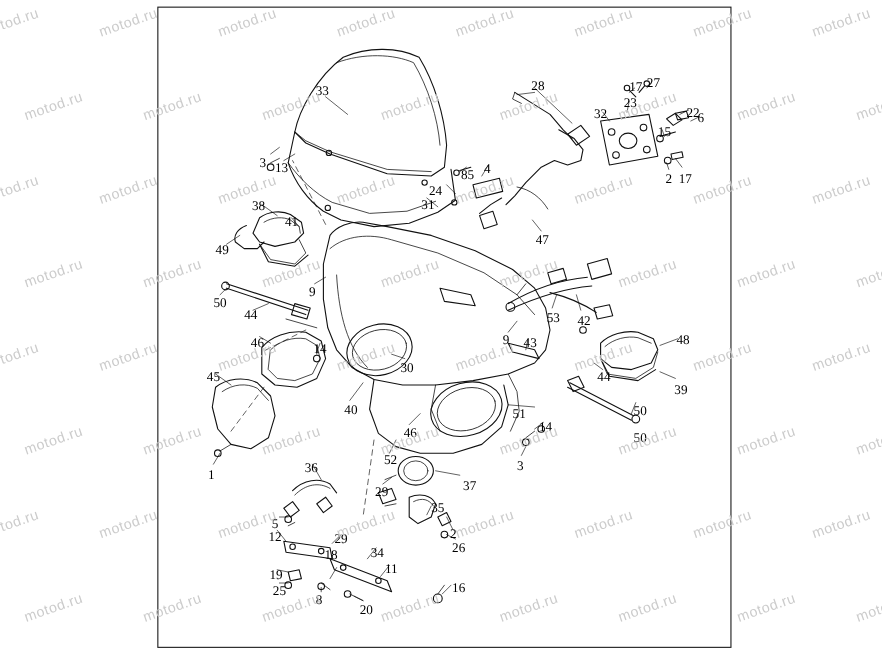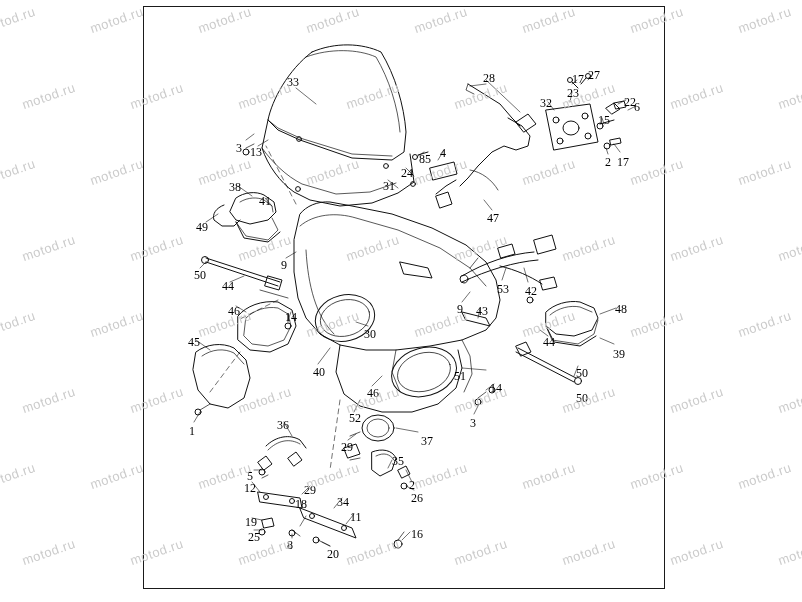--- a/index.html
+++ b/index.html
@@ -372,42 +372,42 @@
       <div class="lbl" style="left: 567px; top: 87px;">23</div>
       <div class="lbl" style="left: 624px; top: 96px;">22</div>
       <div class="lbl" style="left: 634px; top: 101px;">6</div>
       <div class="lbl" style="left: 598px; top: 114px;">15</div>
       <div class="lbl" style="left: 236px; top: 142px;">3</div>
       <div class="lbl" style="left: 250px; top: 146px;">13</div>
       <div class="lbl" style="left: 419px; top: 153px;">85</div>
       <div class="lbl" style="left: 440px; top: 147px;">4</div>
       <div class="lbl" style="left: 605px; top: 156px;">2</div>
       <div class="lbl" style="left: 617px; top: 156px;">17</div>
-      <div class="lbl" style="left: 401px; top: 167px; text-align: center;">24</div>
+      <div class="lbl" style="left: 390px; top: 167px; text-align: center;">24</div>
       <div class="lbl" style="left: 383px; top: 180px;">31</div>
       <div class="lbl" style="left: 229px; top: 181px;">38</div>
       <div class="lbl" style="left: 259px; top: 195px;">41</div>
       <div class="lbl" style="left: 487px; top: 212px;">47</div>
       <div class="lbl" style="left: 196px; top: 221px;">49</div>
       <div class="lbl" style="left: 281px; top: 259px;">9</div>
       <div class="lbl" style="left: 194px; top: 269px;">50</div>
       <div class="lbl" style="left: 222px; top: 280px;">44</div>
       <div class="lbl" style="left: 497px; top: 283px;">53</div>
       <div class="lbl" style="left: 525px; top: 285px;">42</div>
       <div class="lbl" style="left: 228px; top: 305px;">46</div>
       <div class="lbl" style="left: 285px; top: 311px;">14</div>
       <div class="lbl" style="left: 457px; top: 303px;">9</div>
       <div class="lbl" style="left: 476px; top: 305px;">43</div>
       <div class="lbl" style="left: 615px; top: 303px;">48</div>
       <div class="lbl" style="left: 364px; top: 328px;">30</div>
       <div class="lbl" style="left: 543px; top: 336px;">44</div>
       <div class="lbl" style="left: 188px; top: 336px;">45</div>
       <div class="lbl" style="left: 613px; top: 348px;">39</div>
       <div class="lbl" style="left: 313px; top: 366px;">40</div>
-      <div class="lbl" style="left: 454px; top: 370px;">51</div>
+      <div class="lbl" style="left: 466px; top: 370px;">51</div>
       <div class="lbl" style="left: 576px; top: 367px;">50</div>
       <div class="lbl" style="left: 367px; top: 387px;">46</div>
       <div class="lbl" style="left: 490px; top: 382px;">14</div>
       <div class="lbl" style="left: 576px; top: 392px;">50</div>
       <div class="lbl" style="left: 189px; top: 425px;">1</div>
       <div class="lbl" style="left: 349px; top: 412px;">52</div>
       <div class="lbl" style="left: 470px; top: 417px;">3</div>
       <div class="lbl" style="left: 277px; top: 419px;">36</div>
       <div class="lbl" style="left: 341px; top: 441px;">29</div>
       <div class="lbl" style="left: 421px; top: 435px;">37</div>

